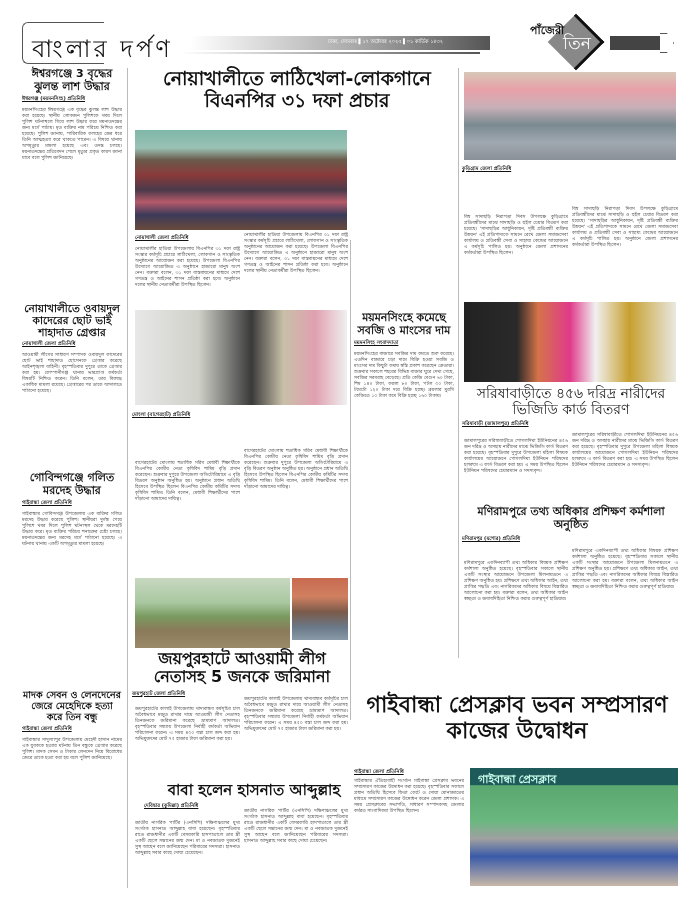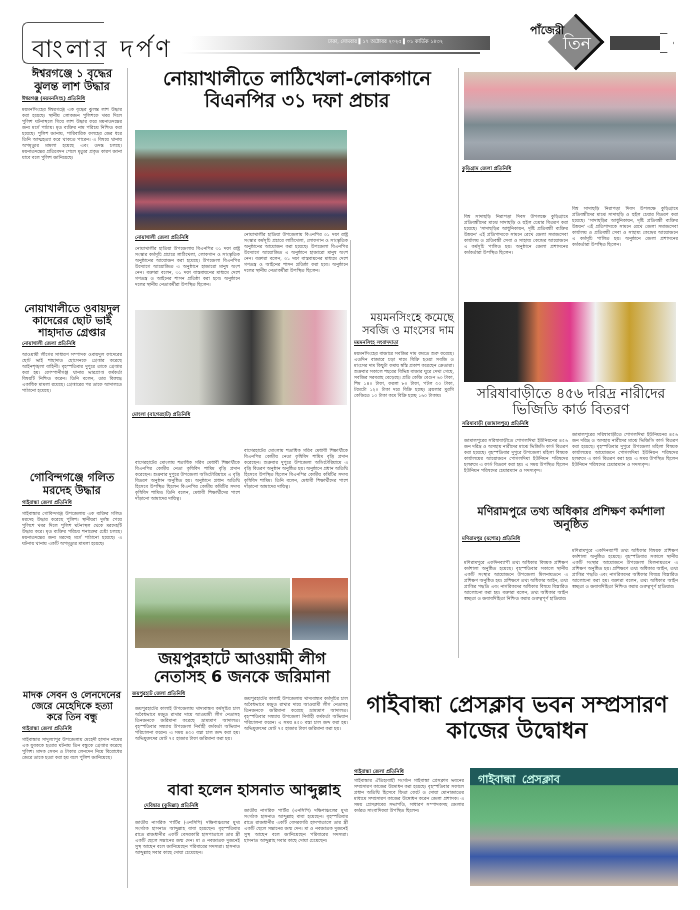--- a/index.html
+++ b/index.html
@@ -23,38 +23,38 @@
   .col-rule { background: #bbb; width: 1px; }
 
   
   .ph-crowd { background: linear-gradient(180deg,#7fb7a8 0%,#9ac2b5 18%,#6a5a4a 30%,#8a3a3a 45%,#4a3a4a 60%,#b55a6a 72%,#3a3a5a 85%,#6a4a3a 100%); }
   .ph-kuri { background: linear-gradient(180deg,#d7c8b8 0%,#e8a0a8 20%,#c8b0b8 40%,#7a8a90 60%,#a0a8b0 80%,#8a9098 100%); }
   .ph-sari { background: linear-gradient(90deg,#222 0%,#2a2a2a 25%,#d5734a 35%,#e03a8a 50%,#f0f0f0 62%,#c8a030 78%,#e8e8e0 100%); }
   .ph-mongla { background: linear-gradient(90deg,#e8e8e8 0%,#cfd0c8 30%,#3a3a3a 55%,#c8c0a8 70%,#e0a0b0 85%,#f0f0f0 100%); }
   .ph-field { background: linear-gradient(180deg,#c8d8c0 0%,#a8c8a0 35%,#7a9a60 55%,#8a7a5a 75%,#9a8a6a 100%); }
   .ph-man { background: linear-gradient(180deg,#c86a50 0%,#d08060 30%,#7a5a4a 55%,#6a7a8a 80%,#8a9aa8 100%); }
   .ph-press { background: linear-gradient(180deg,#1f5a5a 0%,#1f5a5a 14%,#5aa870 15%,#6ab880 45%,#a0a0a0 60%,#3a5aa8 75%,#c8b8a8 100%); }
-  .press-sign { left: 8px; top: 3px; font-size: 11px; color: #cfe; font-weight: bold; font-family: Liberation Mono, monospace; }
+  .press-sign { left: 8px; top: 3px; font-size: 11px; color: #cfe; font-weight: bold; font-family: Liberation Sans, sans-serif; }
 </style>
 </head>
 <body>
 
 <div class="abs masthead-box"></div>
 <div class="abs masthead-title">বাংলার দর্পণ</div>
 <div class="abs band"></div>
 <div class="abs band2"></div>
 <div class="abs dateline">ঢাকা, সোমবার ▌১৭ অক্টোবর ২০২৫ ▌০১ কার্তিক ১৪৩২</div>
 <div class="abs band-right"></div>
 <div class="abs page-diamond"></div>
 <div class="abs page-num">তিন</div>
 <div class="abs brand">পাঁজেরী</div>
 <div class="abs arrow-tip"></div>
 
 <div class="abs" style="left:22px;top:68px;width:100px;">
-  <div class="hl" style="font-size:11px;">ঈশ্বরগঞ্জে ১ বৃদ্ধের ঝুলন্ত লাশ উদ্ধার</div>
+  <div class="hl" style="font-size:11px;">ঈশ্বরগঞ্জে 3 বৃদ্ধের ঝুলন্ত লাশ উদ্ধার</div>
   <div class="byline" style="margin-top:2px;">ঈশ্বরগঞ্জ (ময়মনসিংহ) প্রতিনিধি</div>
   <div class="body-text" style="height:195px;margin-top:4px;">ময়মনসিংহের ঈশ্বরগঞ্জে এক বৃদ্ধের ঝুলন্ত লাশ উদ্ধার করা হয়েছে। স্থানীয় লোকজন পুলিশকে খবর দিলে পুলিশ ঘটনাস্থলে গিয়ে লাশ উদ্ধার করে ময়নাতদন্তের জন্য মর্গে পাঠায়। মৃত ব্যক্তির নাম পরিচয় নিশ্চিত করা হয়েছে। পুলিশ জানায়, পারিবারিক কলহের জের ধরে তিনি আত্মহত্যা করে থাকতে পারেন। এ বিষয়ে থানায় অপমৃত্যুর মামলা হয়েছে এবং তদন্ত চলছে। ময়নাতদন্তের প্রতিবেদন পেলে মৃত্যুর প্রকৃত কারণ জানা যাবে বলে পুলিশ জানিয়েছে।</div>
 </div>
 
 <div class="abs" style="left:22px;top:302px;width:100px;">
   <div class="hl" style="font-size:10.5px;">নোয়াখালীতে ওবায়দুল কাদেরের ছোট ভাই শাহাদাত গ্রেপ্তার</div>
   <div class="byline" style="margin-top:2px;">নোয়াখালী জেলা প্রতিনিধি</div>
   <div class="body-text" style="height:95px;margin-top:4px;">আওয়ামী লীগের সাধারণ সম্পাদক ওবায়দুল কাদেরের ছোট ভাই শাহাদাত হোসেনকে গ্রেপ্তার করেছে আইনশৃঙ্খলা বাহিনী। বৃহস্পতিবার দুপুরে তাকে গ্রেপ্তার করা হয়। কোম্পানীগঞ্জ থানার ভারপ্রাপ্ত কর্মকর্তা বিষয়টি নিশ্চিত করেন। তিনি বলেন, তার বিরুদ্ধে একাধিক মামলা রয়েছে। গ্রেপ্তারের পর তাকে আদালতে পাঠানো হয়েছে।</div>
 </div>
 
@@ -86,37 +86,37 @@
 <div class="abs" style="left:132px;top:408px;width:220px;">
   <div class="byline" style="margin-top:3px;">মোংলা (বাগেরহাট) প্রতিনিধি</div>
 </div>
 <div class="abs body-text" style="left:135px;top:460px;width:105px;height:118px;">বাগেরহাটের মোংলায় শতাধিক গরিব মেধাবী শিক্ষার্থীকে বিএনপির কেন্দ্রীয় নেতা কৃষিবিদ শামিম বৃত্তি প্রদান করেছেন। শুক্রবার দুপুরে উপজেলা অডিটোরিয়ামে এ বৃত্তি বিতরণ অনুষ্ঠান অনুষ্ঠিত হয়। অনুষ্ঠানে প্রধান অতিথি হিসেবে উপস্থিত ছিলেন বিএনপির কেন্দ্রীয় কমিটির সদস্য কৃষিবিদ শামিম। তিনি বলেন, মেধাবী শিক্ষার্থীদের পাশে দাঁড়ানো আমাদের দায়িত্ব।</div>
 <div class="abs body-text" style="left:244px;top:448px;width:104px;height:130px;">বাগেরহাটের মোংলায় শতাধিক গরিব মেধাবী শিক্ষার্থীকে বিএনপির কেন্দ্রীয় নেতা কৃষিবিদ শামিম বৃত্তি প্রদান করেছেন। শুক্রবার দুপুরে উপজেলা অডিটোরিয়ামে এ বৃত্তি বিতরণ অনুষ্ঠান অনুষ্ঠিত হয়। অনুষ্ঠানে প্রধান অতিথি হিসেবে উপস্থিত ছিলেন বিএনপির কেন্দ্রীয় কমিটির সদস্য কৃষিবিদ শামিম। তিনি বলেন, মেধাবী শিক্ষার্থীদের পাশে দাঁড়ানো আমাদের দায়িত্ব।</div>
 
 <div class="abs photo ph-field" style="left:135px;top:578px;width:155px;height:70px;"></div>
 <div class="abs photo ph-man" style="left:292px;top:578px;width:56px;height:62px;"></div>
 
 <div class="abs" style="left:132px;top:650px;width:220px;">
-  <div class="hl" style="font-size:16px;">জয়পুরহাটে আওয়ামী লীগ নেতাসহ 6 জনকে জরিমানা</div>
+  <div class="hl" style="font-size:16px;">জয়পুরহাটে আওয়ামী লীগ নেতাসহ 5 জনকে জরিমানা</div>
   <div class="byline" style="margin-top:3px;">জয়পুরহাট জেলা প্রতিনিধি</div>
 </div>
 <div class="abs body-text" style="left:135px;top:706px;width:105px;height:62px;">জয়পুরহাটের কালাই উপজেলায় খাদ্যবান্ধব কর্মসূচির চাল অবৈধভাবে মজুত রাখার দায়ে আওয়ামী লীগ নেতাসহ তিনজনকে জরিমানা করেছে ভ্রাম্যমাণ আদালত। বৃহস্পতিবার সন্ধ্যায় উপজেলা নির্বাহী কর্মকর্তা অভিযান পরিচালনা করেন। এ সময় ৪৫০ বস্তা চাল জব্দ করা হয়। অভিযুক্তদের মোট ৭৫ হাজার টাকা জরিমানা করা হয়।</div>
 <div class="abs body-text" style="left:244px;top:696px;width:104px;height:72px;">জয়পুরহাটের কালাই উপজেলায় খাদ্যবান্ধব কর্মসূচির চাল অবৈধভাবে মজুত রাখার দায়ে আওয়ামী লীগ নেতাসহ তিনজনকে জরিমানা করেছে ভ্রাম্যমাণ আদালত। বৃহস্পতিবার সন্ধ্যায় উপজেলা নির্বাহী কর্মকর্তা অভিযান পরিচালনা করেন। এ সময় ৪৫০ বস্তা চাল জব্দ করা হয়। অভিযুক্তদের মোট ৭৫ হাজার টাকা জরিমানা করা হয়।</div>
 
 <div class="abs" style="left:144px;top:782px;width:220px;">
   <div class="hl" style="font-size:15px;">বাবা হলেন হাসনাত আব্দুল্লাহ</div>
   <div class="byline" style="margin-top:3px;">দেবিদ্বার (কুমিল্লা) প্রতিনিধি</div>
 </div>
 <div class="abs body-text" style="left:135px;top:820px;width:105px;height:72px;">জাতীয় নাগরিক পার্টির (এনসিপি) দক্ষিণাঞ্চলের মুখ্য সংগঠক হাসনাত আব্দুল্লাহ বাবা হয়েছেন। বৃহস্পতিবার রাতে রাজধানীর একটি বেসরকারি হাসপাতালে তার স্ত্রী একটি ছেলে সন্তানের জন্ম দেন। মা ও নবজাতক দুজনেই সুস্থ আছেন বলে জানিয়েছেন পরিবারের সদস্যরা। হাসনাত আব্দুল্লাহ সবার কাছে দোয়া চেয়েছেন।</div>
 <div class="abs body-text" style="left:244px;top:808px;width:104px;height:84px;">জাতীয় নাগরিক পার্টির (এনসিপি) দক্ষিণাঞ্চলের মুখ্য সংগঠক হাসনাত আব্দুল্লাহ বাবা হয়েছেন। বৃহস্পতিবার রাতে রাজধানীর একটি বেসরকারি হাসপাতালে তার স্ত্রী একটি ছেলে সন্তানের জন্ম দেন। মা ও নবজাতক দুজনেই সুস্থ আছেন বলে জানিয়েছেন পরিবারের সদস্যরা। হাসনাত আব্দুল্লাহ সবার কাছে দোয়া চেয়েছেন।</div>
 
 <div class="abs col-rule" style="left:350px;top:240px;height:480px;"></div>
 
 <div class="abs" style="left:354px;top:312px;width:100px;">
-  <div class="hl" style="font-size:11px;font-weight:normal;text-align:right;">ময়মনসিংহে কমেছে সবজি ও মাংসের দাম</div>
+  <div class="hl" style="font-size:11px;font-weight:bold;">ময়মনসিংহে কমেছে সবজি ও মাংসের দাম</div>
   <div class="byline" style="margin-top:2px;">ময়মনসিংহ সংবাদদাতা</div>
   <div class="body-text" style="height:320px;margin-top:4px;">ময়মনসিংহের বাজারে সবজির দাম কমতে শুরু করেছে। এতদিন বাজারে চড়া দামে বিক্রি হওয়া সবজি ও মাংসের দাম কিছুটা কমায় স্বস্তি প্রকাশ করেছেন ক্রেতারা। শুক্রবার সকালে শহরের বিভিন্ন বাজার ঘুরে দেখা গেছে, সবজির সরবরাহ বেড়েছে। প্রতি কেজি বেগুন ৬০ টাকা, শিম ১৪০ টাকা, করলা ৮০ টাকা, পটল ৫০ টাকা, টমেটো ১২০ টাকা দরে বিক্রি হচ্ছে। ব্রয়লার মুরগি কেজিতে ১০ টাকা কমে বিক্রি হচ্ছে ১৬০ টাকায়।</div>
 </div>
 
 <div class="abs col-rule" style="left:458px;top:68px;height:590px;"></div>
 
 <div class="abs photo ph-kuri" style="left:464px;top:72px;width:212px;height:88px;"></div>
 <div class="abs" style="left:462px;top:162px;width:218px;">
   <div class="byline" style="margin-top:3px;">কুড়িগ্রাম জেলা প্রতিনিধি</div>
 </div>

